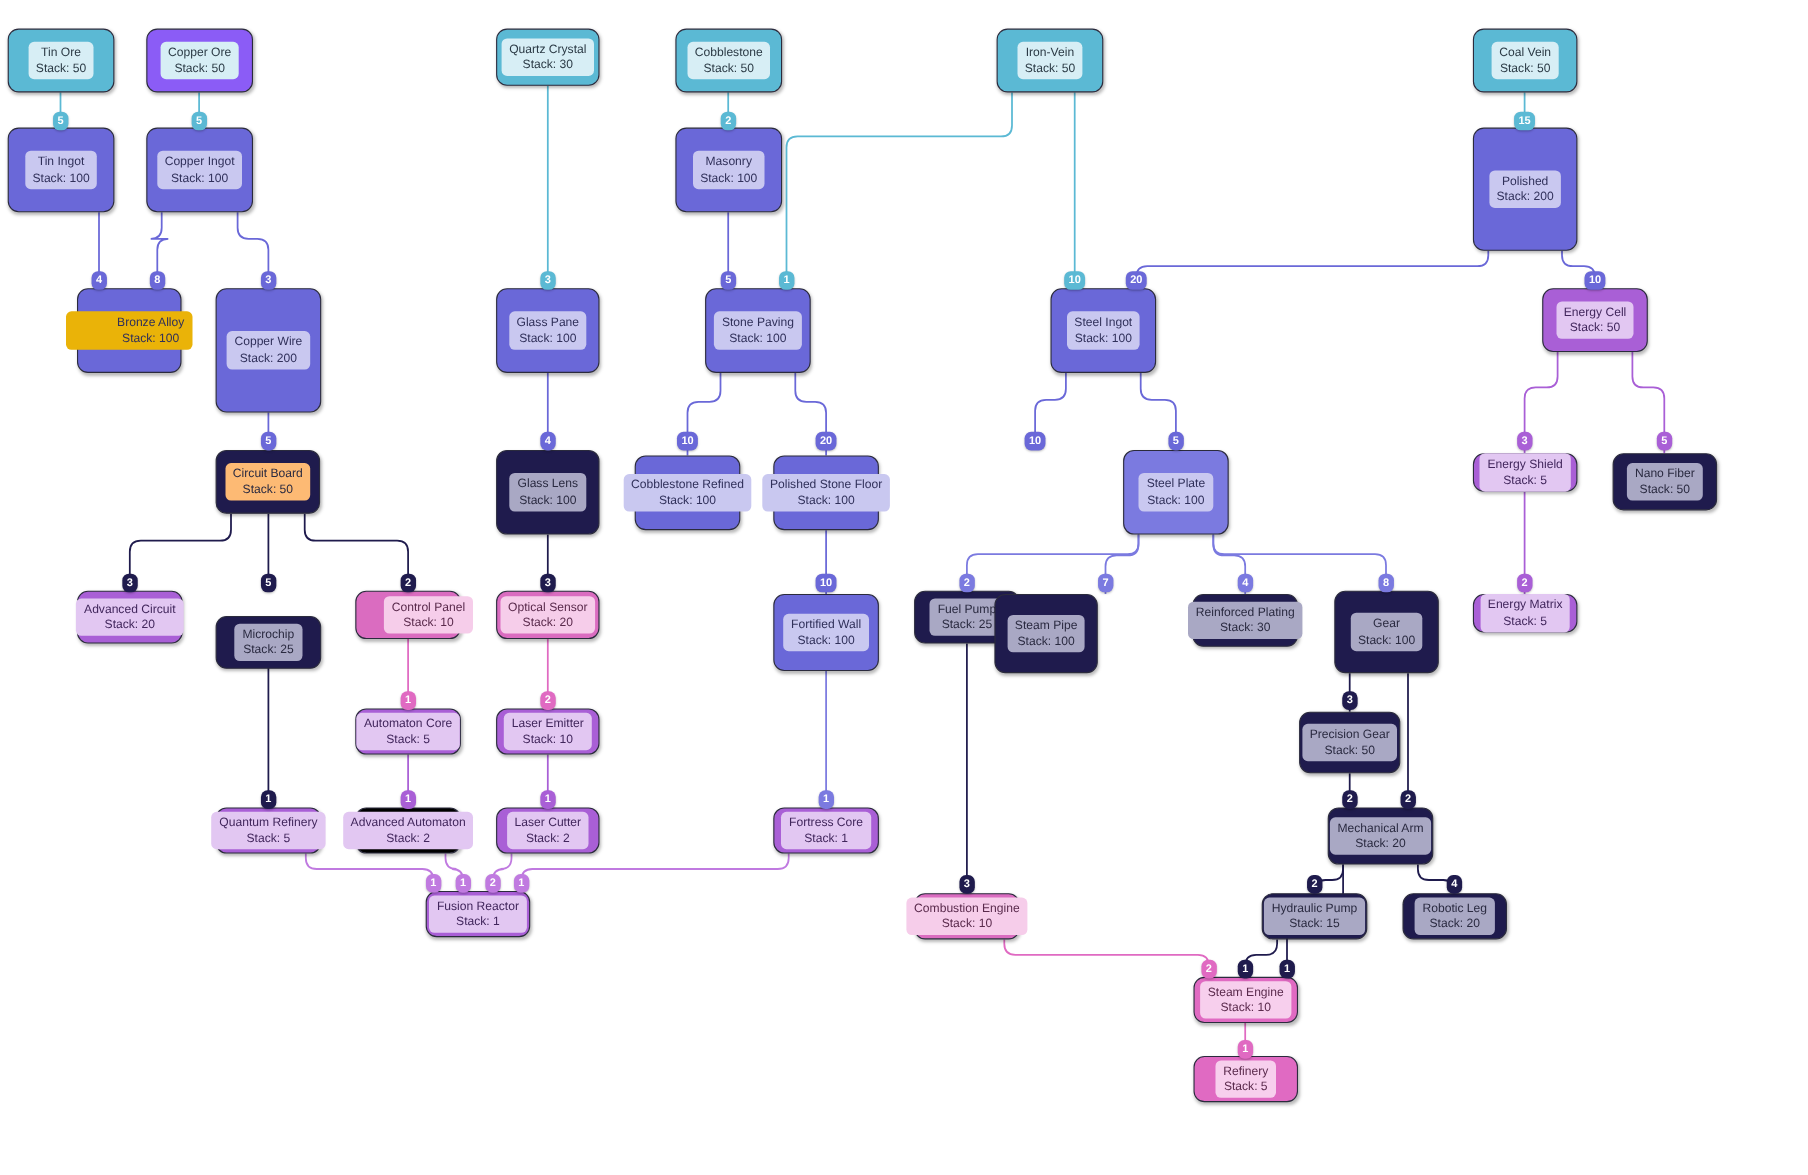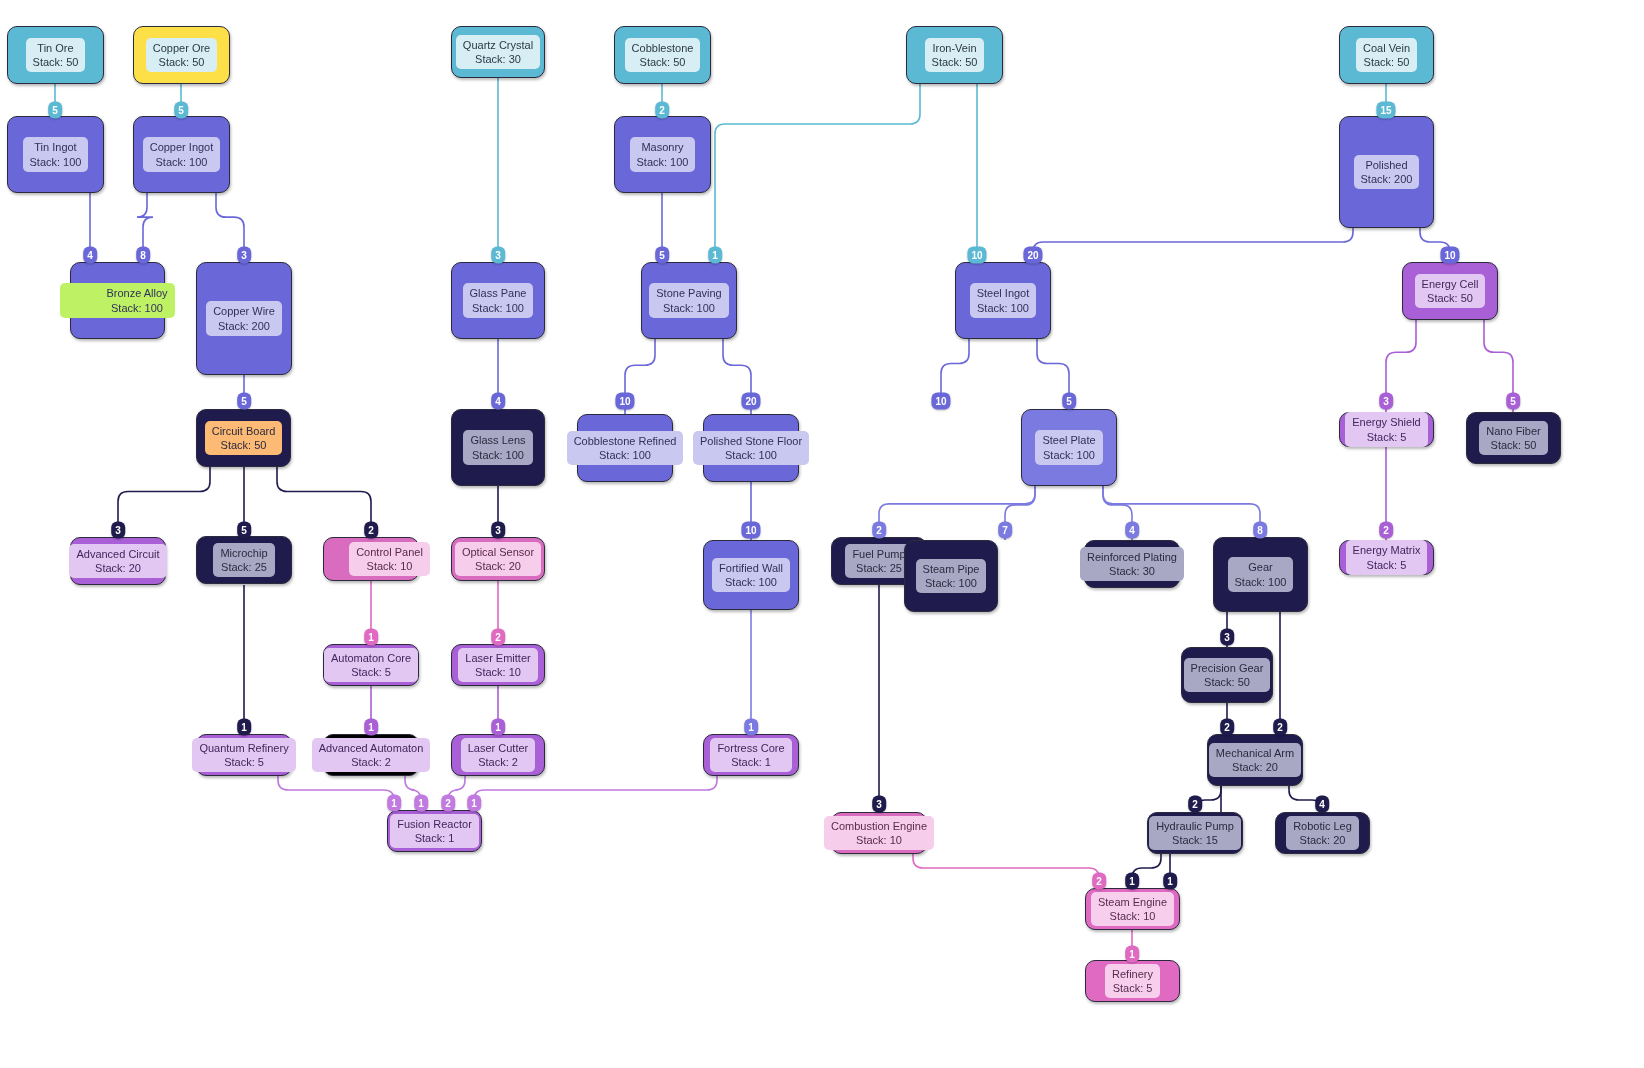--- a/index.html
+++ b/index.html
@@ -75,21 +75,21 @@
       <path d="M 1161 854 L 1161 858 Q 1161 868 1151 868 L 1142 868 Q 1132 868 1132 878 L 1132 888" fill="none" stroke="#1f1b4d" stroke-width="1.6"></path>
       <path d="M 1221 786 L 1221 811.7 Q 1221 821.7 1211 821.7 L 1180 821.7 Q 1170 821.7 1170 831.7 L 1170 888" fill="none" stroke="#1f1b4d" stroke-width="1.6"></path>
       <path d="M 1132 930 L 1132 960" fill="none" stroke="#e06ac2" stroke-width="1.6"></path>
     </svg>
 <div class="node" style="left: 7px; top: 26px; width: 97px; height: 58px; background: rgb(91, 185, 212);">
       <div class="lbl" style="background: rgb(215, 238, 245); color: rgb(43, 58, 69);">
         <span class="nm">Tin Ore</span>
         <span class="st">Stack: 50</span>
       </div>
     </div>
-    <div class="node" style="left: 133px; top: 26px; width: 97px; height: 58px; background: #fde047; justify-content: center;">
+    <div class="node" style="left: 133px; top: 26px; width: 97px; height: 58px; background: #8b5cf6; justify-content: center;">
       <div class="lbl" style="background: rgb(215, 238, 245); color: rgb(43, 58, 69);">
         <span class="nm">Copper Ore</span>
         <span class="st">Stack: 50</span>
       </div>
     </div>
     <div class="node" style="left: 451px; top: 26px; width: 94px; height: 52px; background: rgb(91, 185, 212);">
       <div class="lbl" style="background: rgb(215, 238, 245); color: rgb(43, 58, 69);">
         <span class="nm">Quartz Crystal</span>
         <span class="st">Stack: 30</span>
       </div>
@@ -130,21 +130,21 @@
         <span class="st">Stack: 100</span>
       </div>
     </div>
     <div class="node" style="left: 1339px; top: 116px; width: 95px; height: 112px; background: rgb(106, 104, 216);">
       <div class="lbl" style="background: rgb(201, 200, 240); color: rgb(48, 48, 90);">
         <span class="nm">Polished</span>
         <span class="st">Stack: 200</span>
       </div>
     </div>
     <div class="node" style="left: 70px; top: 262px; width: 95px; height: 77px; background: rgb(106, 104, 216);">
-      <div class="lbl" style="background: #bef264; color: rgb(48, 48, 90); padding-left: 46px;">
+      <div class="lbl" style="background: #eab308; color: rgb(48, 48, 90); padding-left: 46px;">
         <span class="nm">Bronze Alloy</span>
         <span class="st">Stack: 100</span>
       </div>
     </div>
     <div class="node" style="left: 196px; top: 262px; width: 96px; height: 113px; background: rgb(106, 104, 216);">
       <div class="lbl" style="background: rgb(201, 200, 240); color: rgb(48, 48, 90);">
         <span class="nm">Copper Wire</span>
         <span class="st">Stack: 200</span>
       </div>
     </div>
@@ -213,21 +213,21 @@
         <span class="nm">Nano Fiber</span>
         <span class="st">Stack: 50</span>
       </div>
     </div>
     <div class="node" style="left: 70px; top: 537px; width: 96px; height: 48px; background: rgb(169, 95, 214);">
       <div class="lbl" style="background: rgb(226, 199, 242); color: rgb(65, 38, 92);">
         <span class="nm">Advanced Circuit</span>
         <span class="st">Stack: 20</span>
       </div>
     </div>
-    <div class="node" style="left: 196px; top: 536px; width: 96px; height: 48px; background: rgb(31, 27, 77);">
+    <div class="node" style="left: 196px; top: 560px; width: 96px; height: 48px; background: rgb(31, 27, 77);">
       <div class="lbl" style="background: rgb(169, 168, 196); color: rgb(42, 42, 64);">
         <span class="nm">Microchip</span>
         <span class="st">Stack: 25</span>
       </div>
     </div>
     <div class="node" style="left: 323px; top: 537px; width: 96px; height: 44px; background: rgb(218, 108, 192);">
       <div class="lbl" style="background: rgb(246, 205, 234); color: rgb(90, 42, 76); margin-left: 37px;">
         <span class="nm">Control Panel</span>
         <span class="st">Stack: 10</span>
       </div>

